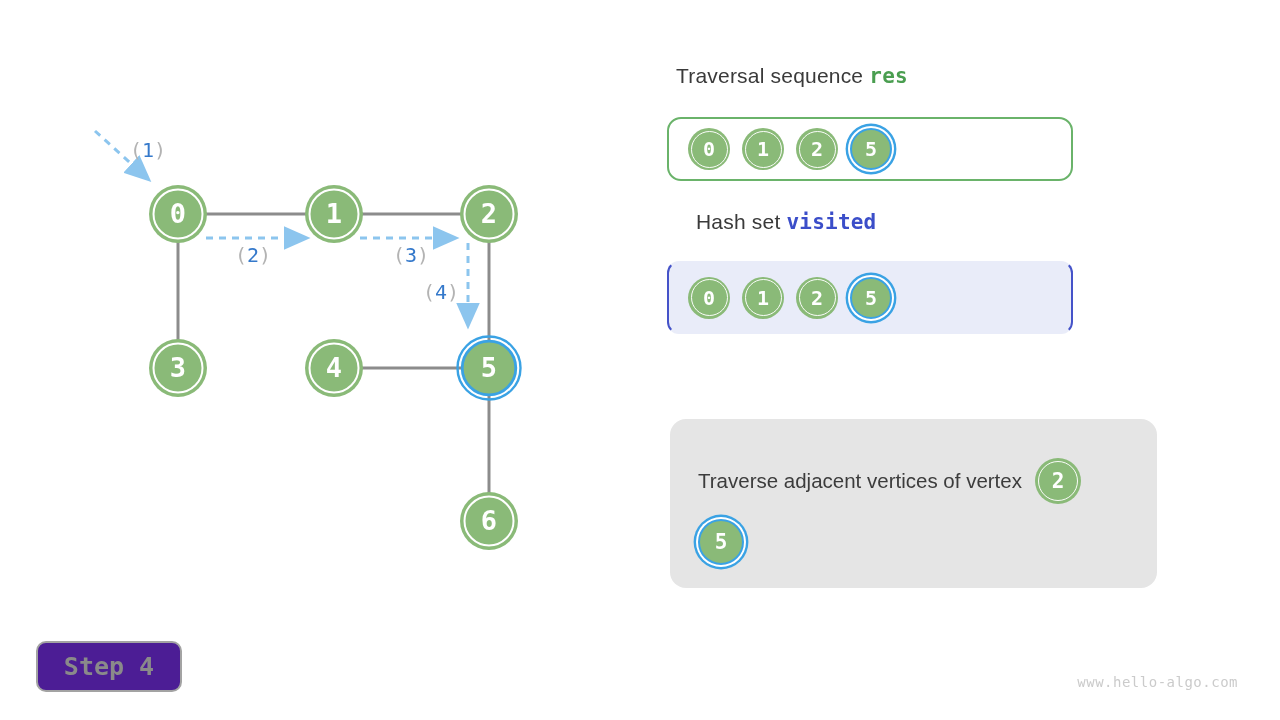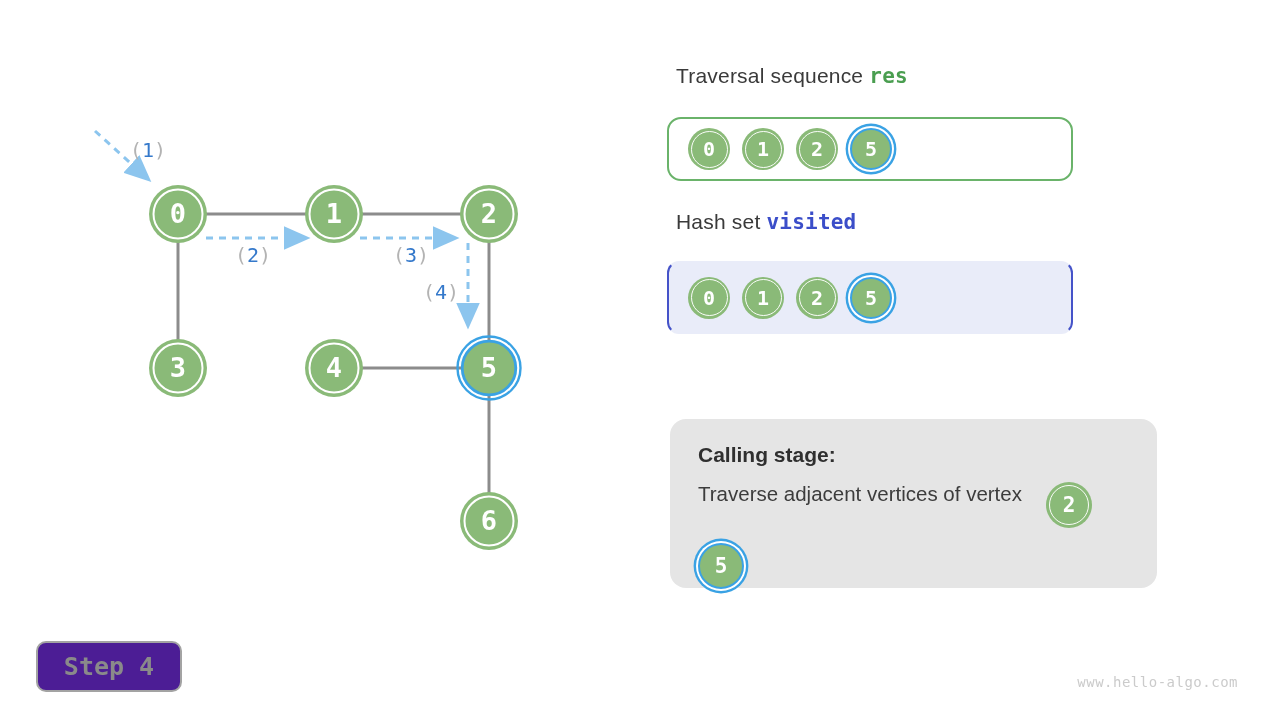--- a/index.html
+++ b/index.html
@@ -28,21 +28,21 @@
     box-sizing:border-box;background:#e9ecf9;border-radius:12px;
     border:2.5px solid transparent;border-left-color:#4553c9;border-right-color:#4553c9;
     display:flex;align-items:center;gap:12px;padding-left:19px;
   }
   .calling-box{
     position:absolute;left:670px;top:419px;width:487px;height:169px;
     box-sizing:border-box;background:#e5e5e5;border-radius:16px;
     padding:24px 26px 0 28px;color:#333;
   }
   .calling-heading{font-size:21px;font-weight:bold;color:#2f2f2f;}
-  .call-row{display:flex;gap:24px;margin-top:15px;font-size:20.5px;color:#3c3c3c;white-space:nowrap;}
+  .call-row{display:flex;align-items:center;gap:13px;margin-top:15px;font-size:20.5px;color:#3c3c3c;white-space:nowrap;}
 
   
   .chip{
     position:relative;width:42px;height:42px;border-radius:50%;
     background:#8aba78;box-sizing:border-box;flex:0 0 auto;
     display:flex;align-items:center;justify-content:center;
     color:#fff;font-family:"DejaVu Sans Mono","Liberation Mono",monospace;
     font-weight:bold;font-size:20px;
   }
   .chip::after{
@@ -149,33 +149,32 @@
   <span>Traversal sequence </span><span class="code code-green">res</span>
 </div>
 
 <div class="res-box">
   <span class="chip">0</span>
   <span class="chip">1</span>
   <span class="chip">2</span>
   <span class="chip highlight">5</span>
 </div>
 
-<div class="panel-title" style="left:676px;top:210px;">
+<div class="panel-title" style="left:696px;top:210px;">
   <span>Hash set </span><span class="code code-indigo">visited</span>
 </div>
 
 <div class="visited-box">
   <span class="chip">0</span>
   <span class="chip">1</span>
   <span class="chip">2</span>
   <span class="chip highlight">5</span>
 </div>
 
 <div class="calling-box">
-  <div class="calling-heading">Calling stage:</div>
   <div class="call-row">
     <span>Traverse adjacent vertices of vertex</span>
     <span class="chip lg">2</span>
   </div>
   <div class="call-row">
     <span class="chip lg highlight">5</span>
   </div>
 </div>
 
 <div class="step-badge">Step 4</div>

